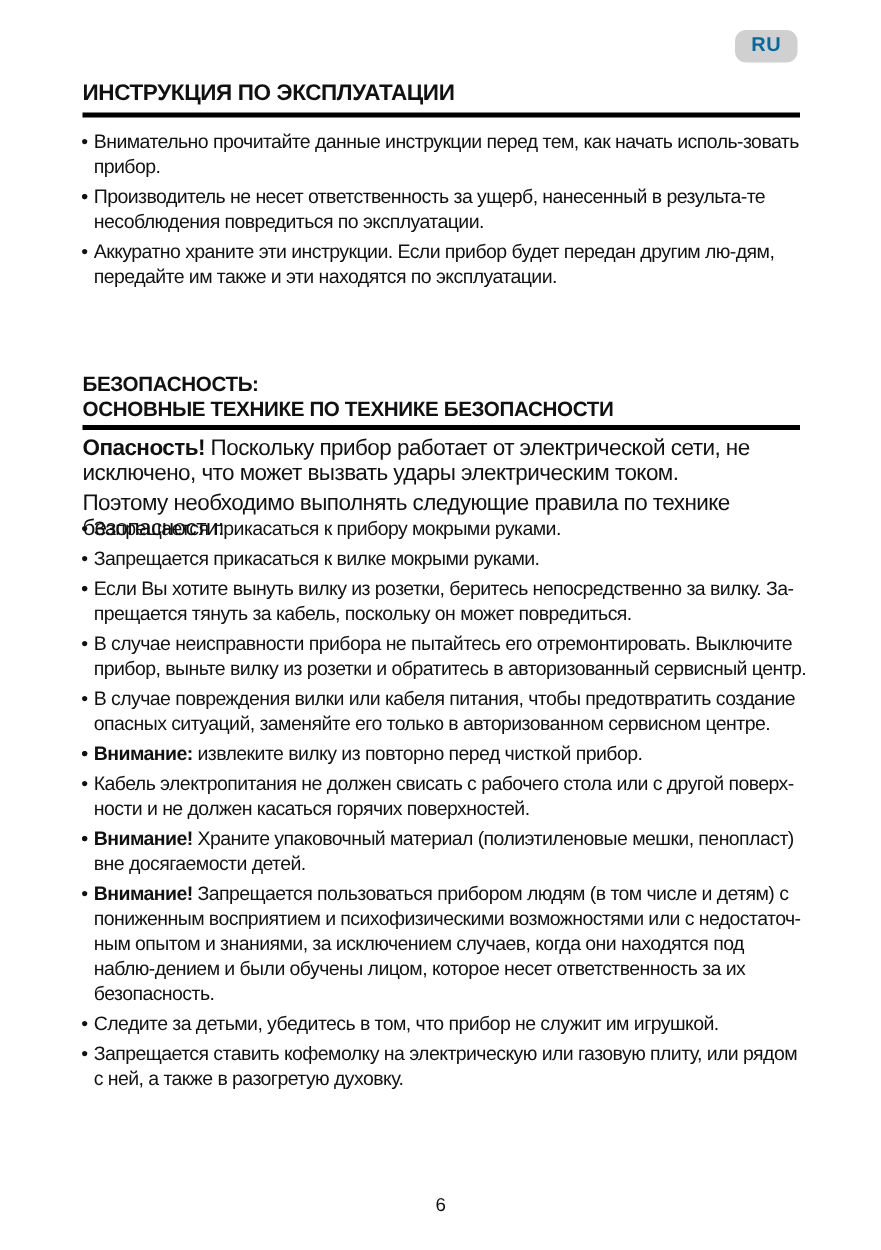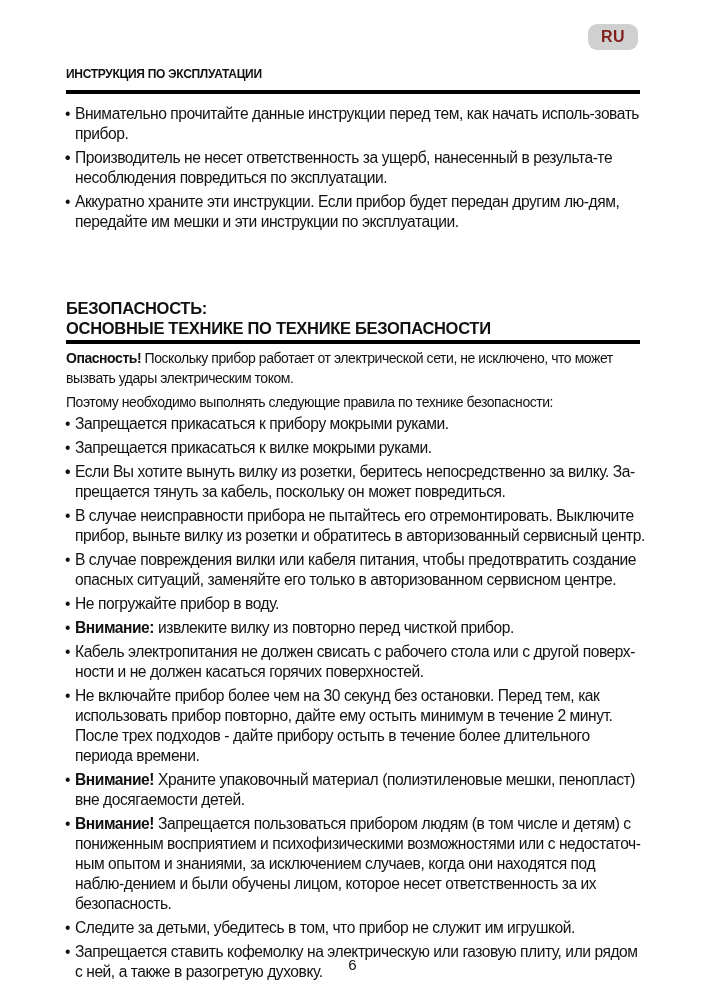--- a/index.html
+++ b/index.html
@@ -3,30 +3,30 @@
   <meta charset="utf-8">
   <style>
     html, body { margin: 0; padding: 0; background: #ffffff; }
     body {
       width: 705px; height: 1000px; position: relative; overflow: hidden;
       font-family: "Liberation Sans", "DejaVu Sans", sans-serif;
       color: #111111;
     }
     .lang-badge {
       position: absolute; left: 588px; top: 24px; width: 50px; height: 26px;
-      background: #d0d0d0; border-radius: 9px; color: #7f1d1d;
+      background: #d0d0d0; border-radius: 9px; color: #0369a1;
       font-weight: bold; font-size: 16px; line-height: 26px; text-align: center;
       letter-spacing: 0.5px;
     }
     .content {
       position: absolute; left: 66px; top: 0; width: 575px;
     }
     .h1 {
       position: absolute; top: 64px; left: 0;
-      font-weight: bold; font-size: 12px; letter-spacing: -0.3px;
+      font-weight: bold; font-size: 18px; letter-spacing: -0.3px;
       line-height: 20px; white-space: nowrap;
     }
     .rule {
       position: absolute; left: 0; width: 574px; height: 4px; background: #000;
     }
     .rule1 { top: 90px; }
     .rule2 { top: 340px; }
     .h2 {
       position: absolute; top: 298px; left: 0;
       font-weight: bold; font-size: 16.5px; letter-spacing: -0.3px;
@@ -38,21 +38,21 @@
     }
     .list li {
       position: relative; padding-left: 9px; margin: 0 0 4px 0;
     }
     .list li .bullet {
       position: absolute; left: -1px; top: 0;
     }
     .list1 { top: 104px; }
     .para {
       position: absolute; left: 0; width: 580px;
-      font-size: 14px; line-height: 20px; letter-spacing: -0.45px;
+      font-size: 18px; line-height: 20px; letter-spacing: -0.45px;
     }
     .para1 { top: 348px; }
     .para2 { top: 392px; }
     .list2 { top: 414px; }
     b { font-weight: bold; }
     .page-num {
       position: absolute; left: 0; width: 705px; top: 956px; text-align: center;
       font-size: 15px;
     }
   </style>
@@ -62,43 +62,43 @@
 <div class="lang-badge">RU</div>
 
 <div class="content">
   <div class="h1">ИНСТРУКЦИЯ ПО ЭКСПЛУАТАЦИИ</div>
   <div class="rule rule1"></div>
 
   <ul class="list list1">
     <li><span class="bullet">•</span><span>Внимательно прочитайте данные инструкции перед тем, как начать исполь-зовать прибор.</span></li>
     <li><span class="bullet">•</span></li>
     <li><span class="bullet">•</span><span>Производитель не несет ответственность за ущерб, нанесенный в результа-те несоблюдения повредиться по эксплуатации.</span></li>
-    <li><span class="bullet">•</span><span>Аккуратно храните эти инструкции. Если прибор будет передан другим лю-дям, передайте им мешки и эти инструкции по эксплуатации.</span></li>
+    <li><span class="bullet">•</span><span>Аккуратно храните эти инструкции. Если прибор будет передан другим лю-дям, передайте им также и эти находятся по эксплуатации.</span></li>
   </ul>
 
   <div class="h2">
     <div>БЕЗОПАСНОСТЬ:</div>
     <div>ОСНОВНЫЕ ТЕХНИКЕ ПО ТЕХНИКЕ БЕЗОПАСНОСТИ</div>
   </div>
   <div class="rule rule2"></div>
 
   <div class="para para1"><b>Опасность!</b><span> Поскольку прибор работает от электрической сети, не исключено, что может вызвать удары электрическим током.</span></div>
   <div class="para para2">Поэтому необходимо выполнять следующие правила по технике безопасности:</div>
 
   <ul class="list list2">
     <li><span class="bullet">•</span><b></b><span>Запрещается прикасаться к прибору мокрыми руками.</span></li>
     <li><span class="bullet">•</span><b></b><span>Запрещается прикасаться к вилке мокрыми руками.</span></li>
     <li><span class="bullet">•</span><b></b></li>
     <li><span class="bullet">•</span><b></b><span>Если Вы хотите вынуть вилку из розетки, беритесь непосредственно за вилку. За-прещается тянуть за кабель, поскольку он может повредиться.</span></li>
     <li><span class="bullet">•</span><b></b><span>В случае неисправности прибора не пытайтесь его отремонтировать. Выключите прибор, выньте вилку из розетки и обратитесь в авторизованный сервисный центр.</span></li>
     <li><span class="bullet">•</span><b></b><span>В случае повреждения вилки или кабеля питания, чтобы предотвратить создание опасных ситуаций, заменяйте его только в авторизованном сервисном центре.</span></li>
-    <li><span class="bullet">•</span><b></b><span>Не погружайте прибор в воду.</span></li>
+    <li><span class="bullet">•</span><b></b></li>
     <li><span class="bullet">•</span><b>Внимание:</b><span> извлеките вилку из повторно перед чисткой прибор.</span></li>
     <li><span class="bullet">•</span><b></b><span>Кабель электропитания не должен свисать с рабочего стола или с другой поверх-ности и не должен касаться горячих поверхностей.</span></li>
-    <li><span class="bullet">•</span><b></b><span>Не включайте прибор более чем на 30 секунд без остановки. Перед тем, как использовать прибор повторно, дайте ему остыть минимум в течение 2 минут. После трех подходов - дайте прибору остыть в течение более длительного периода времени.</span></li>
+    <li><span class="bullet">•</span><b></b></li>
     <li><span class="bullet">•</span><b>Внимание!</b><span> Храните упаковочный материал (полиэтиленовые мешки, пенопласт) вне досягаемости детей.</span></li>
     <li><span class="bullet">•</span><b>Внимание!</b><span> Запрещается пользоваться прибором людям (в том числе и детям) с пониженным восприятием и психофизическими возможностями или с недостаточ-ным опытом и знаниями, за исключением случаев, когда они находятся под наблю-дением и были обучены лицом, которое несет ответственность за их безопасность.</span></li>
     <li><span class="bullet">•</span><b></b><span>Следите за детьми, убедитесь в том, что прибор не служит им игрушкой.</span></li>
     <li><span class="bullet">•</span><b></b><span>Запрещается ставить кофемолку на электрическую или газовую плиту, или рядом с ней, а также в разогретую духовку.</span></li>
   </ul>
 </div>
 
 <div class="page-num">6</div>
 
 </body></html>

